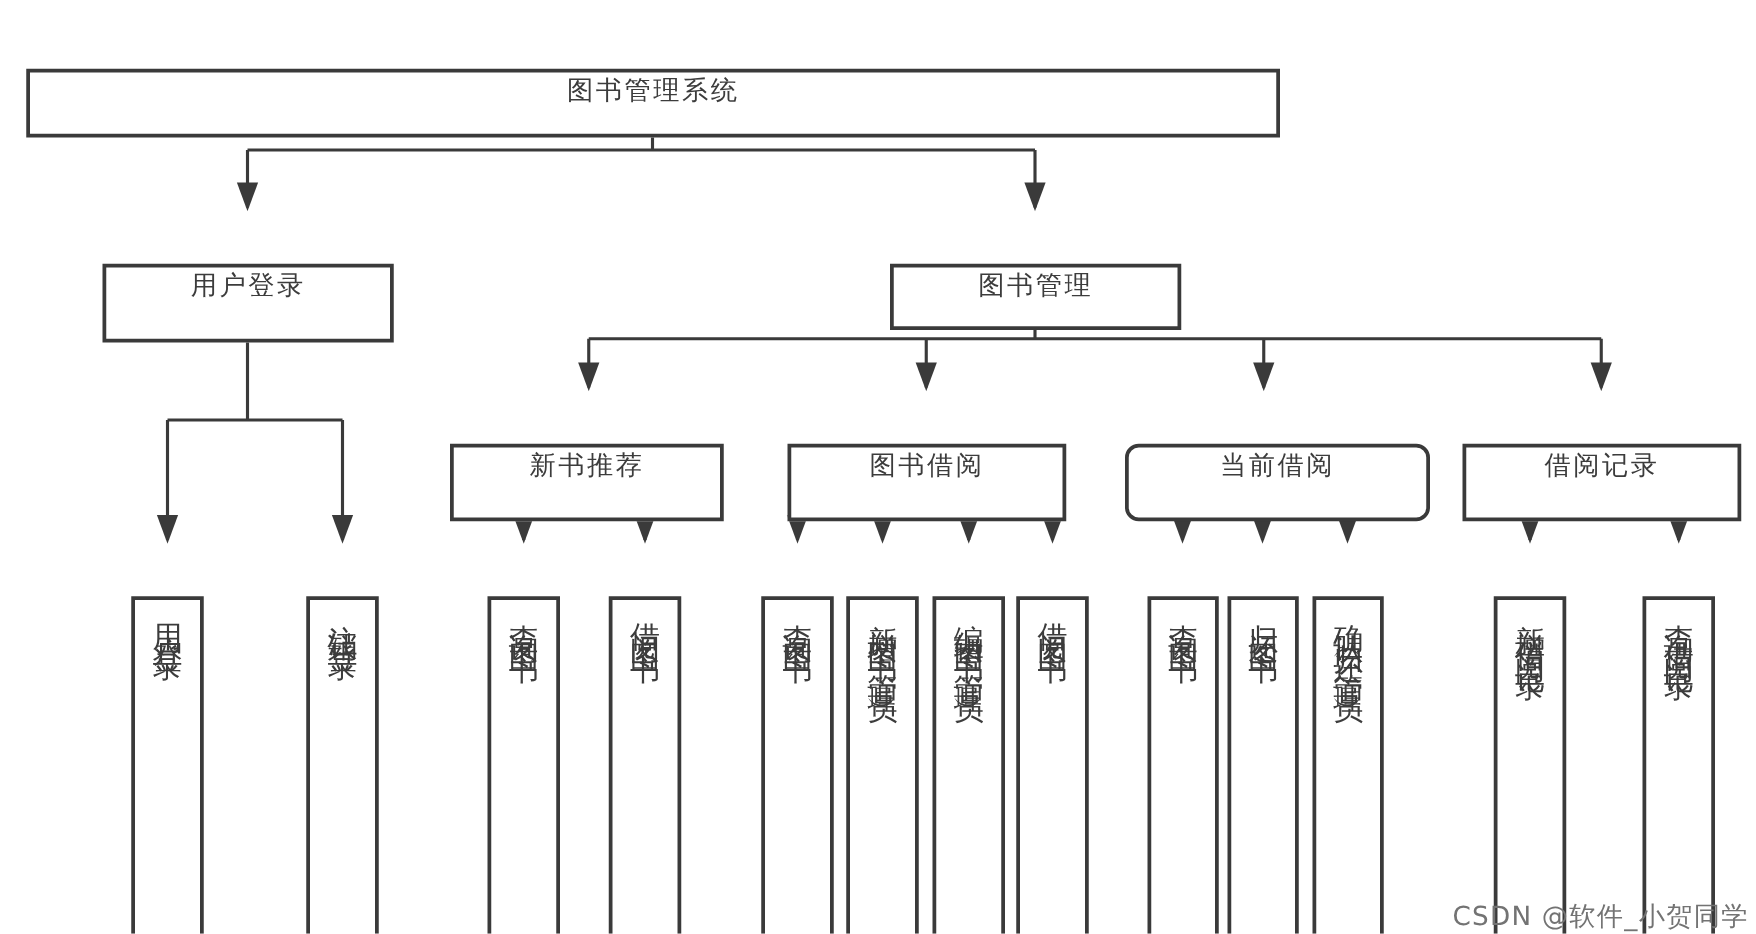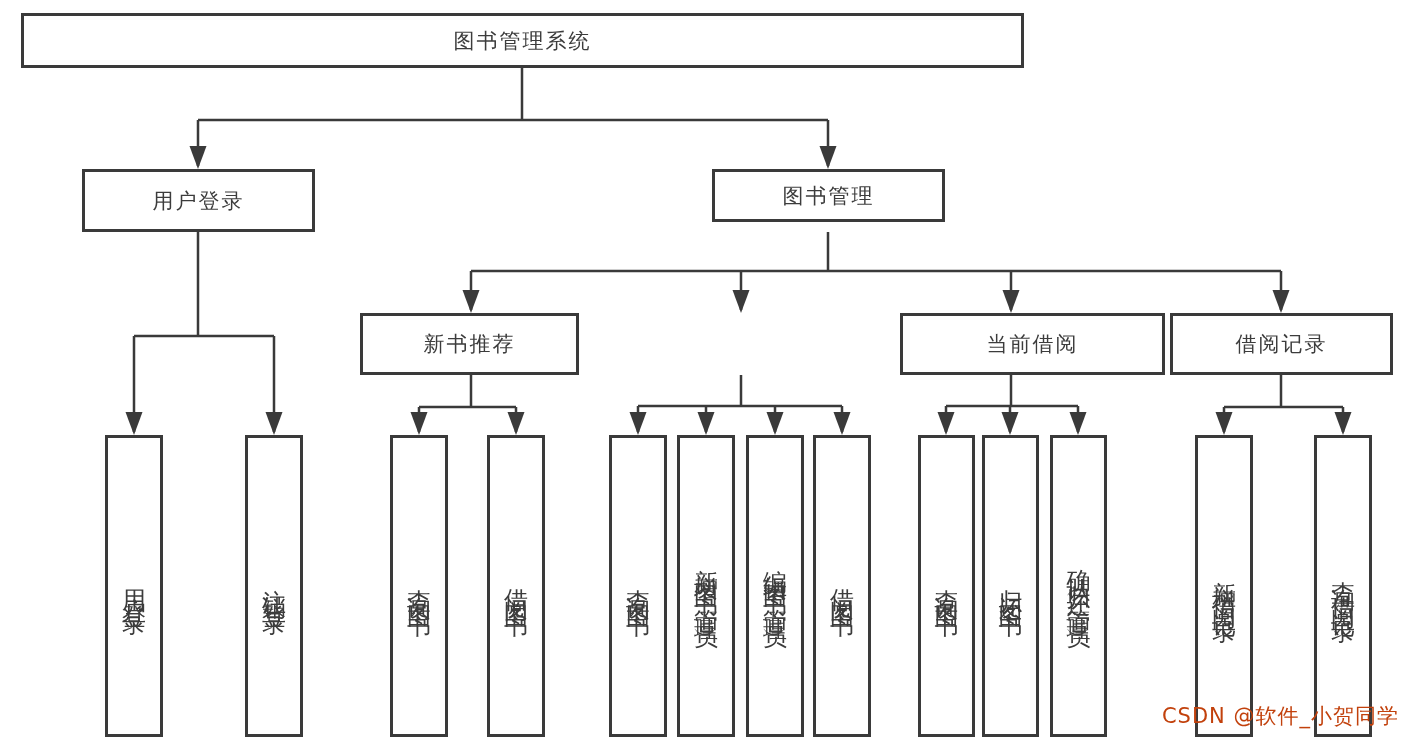--- a/index.html
+++ b/index.html
@@ -9,38 +9,39 @@
     background:#fff;
     font-family:"DejaVu Sans","Liberation Sans",sans-serif;
     overflow:hidden;
   }
   .wires{position:absolute;left:0;top:0;z-index:1;}
   .node{
     position:absolute;
     box-sizing:border-box;
     border:3px solid #3a3a3a;
     background:#fff;
-    display:flex;align-items:center;justify-content:center;
+    display:flex;justify-content:center;
     color:#3c3c3c;
     z-index:2;
+    margin-top:42px;
   }
   .hlabel{font-size:21px;letter-spacing:2px;white-space:nowrap;}
   .vtext{
     writing-mode:vertical-rl;
     text-orientation:mixed;
     font-size:24px;
     letter-spacing:8px;
     color:#3c3c3c;
     white-space:nowrap;
   }
   .watermark{
     position:absolute;
-    right:6px;bottom:17px;
+    right:6px;bottom:0;
     font-size:21px;
-    color:#c2410c;
+    color:#737373;
     letter-spacing:1px;
     z-index:3;
     white-space:nowrap;
   }
 </style>
 </head>
 <body>
 
 <div class="canvas">
 
@@ -84,21 +85,24 @@
   <div class="node" style="left:82px;top:169px;width:233px;height:63px;">
     <span class="hlabel">用户登录</span>
   </div>
   <div class="node" style="left:712px;top:169px;width:233px;height:53px;">
     <span class="hlabel">图书管理</span>
   </div>
 
   <div class="node" style="left:360px;top:313px;width:219px;height:62px;">
     <span class="hlabel">新书推荐</span>
   </div>
-  <div class="node" style="left:900px;top:313px;width:265px;height:62px;">
+  <div class="node" style="left:630px;top:313px;width:223px;height:62px;">
+    <span class="hlabel">图书借阅</span>
+  </div>
+  <div class="node" style="left:900px;top:313px;width:244px;height:62px;border-radius:11px;">
     <span class="hlabel">当前借阅</span>
   </div>
   <div class="node" style="left:1170px;top:313px;width:223px;height:62px;">
     <span class="hlabel">借阅记录</span>
   </div>
 
   <div class="node" style="left:105px;top:435px;width:58px;height:302px;">
     <span class="vtext">用户登录</span>
   </div>
   <div class="node" style="left:245px;top:435px;width:58px;height:302px;">

